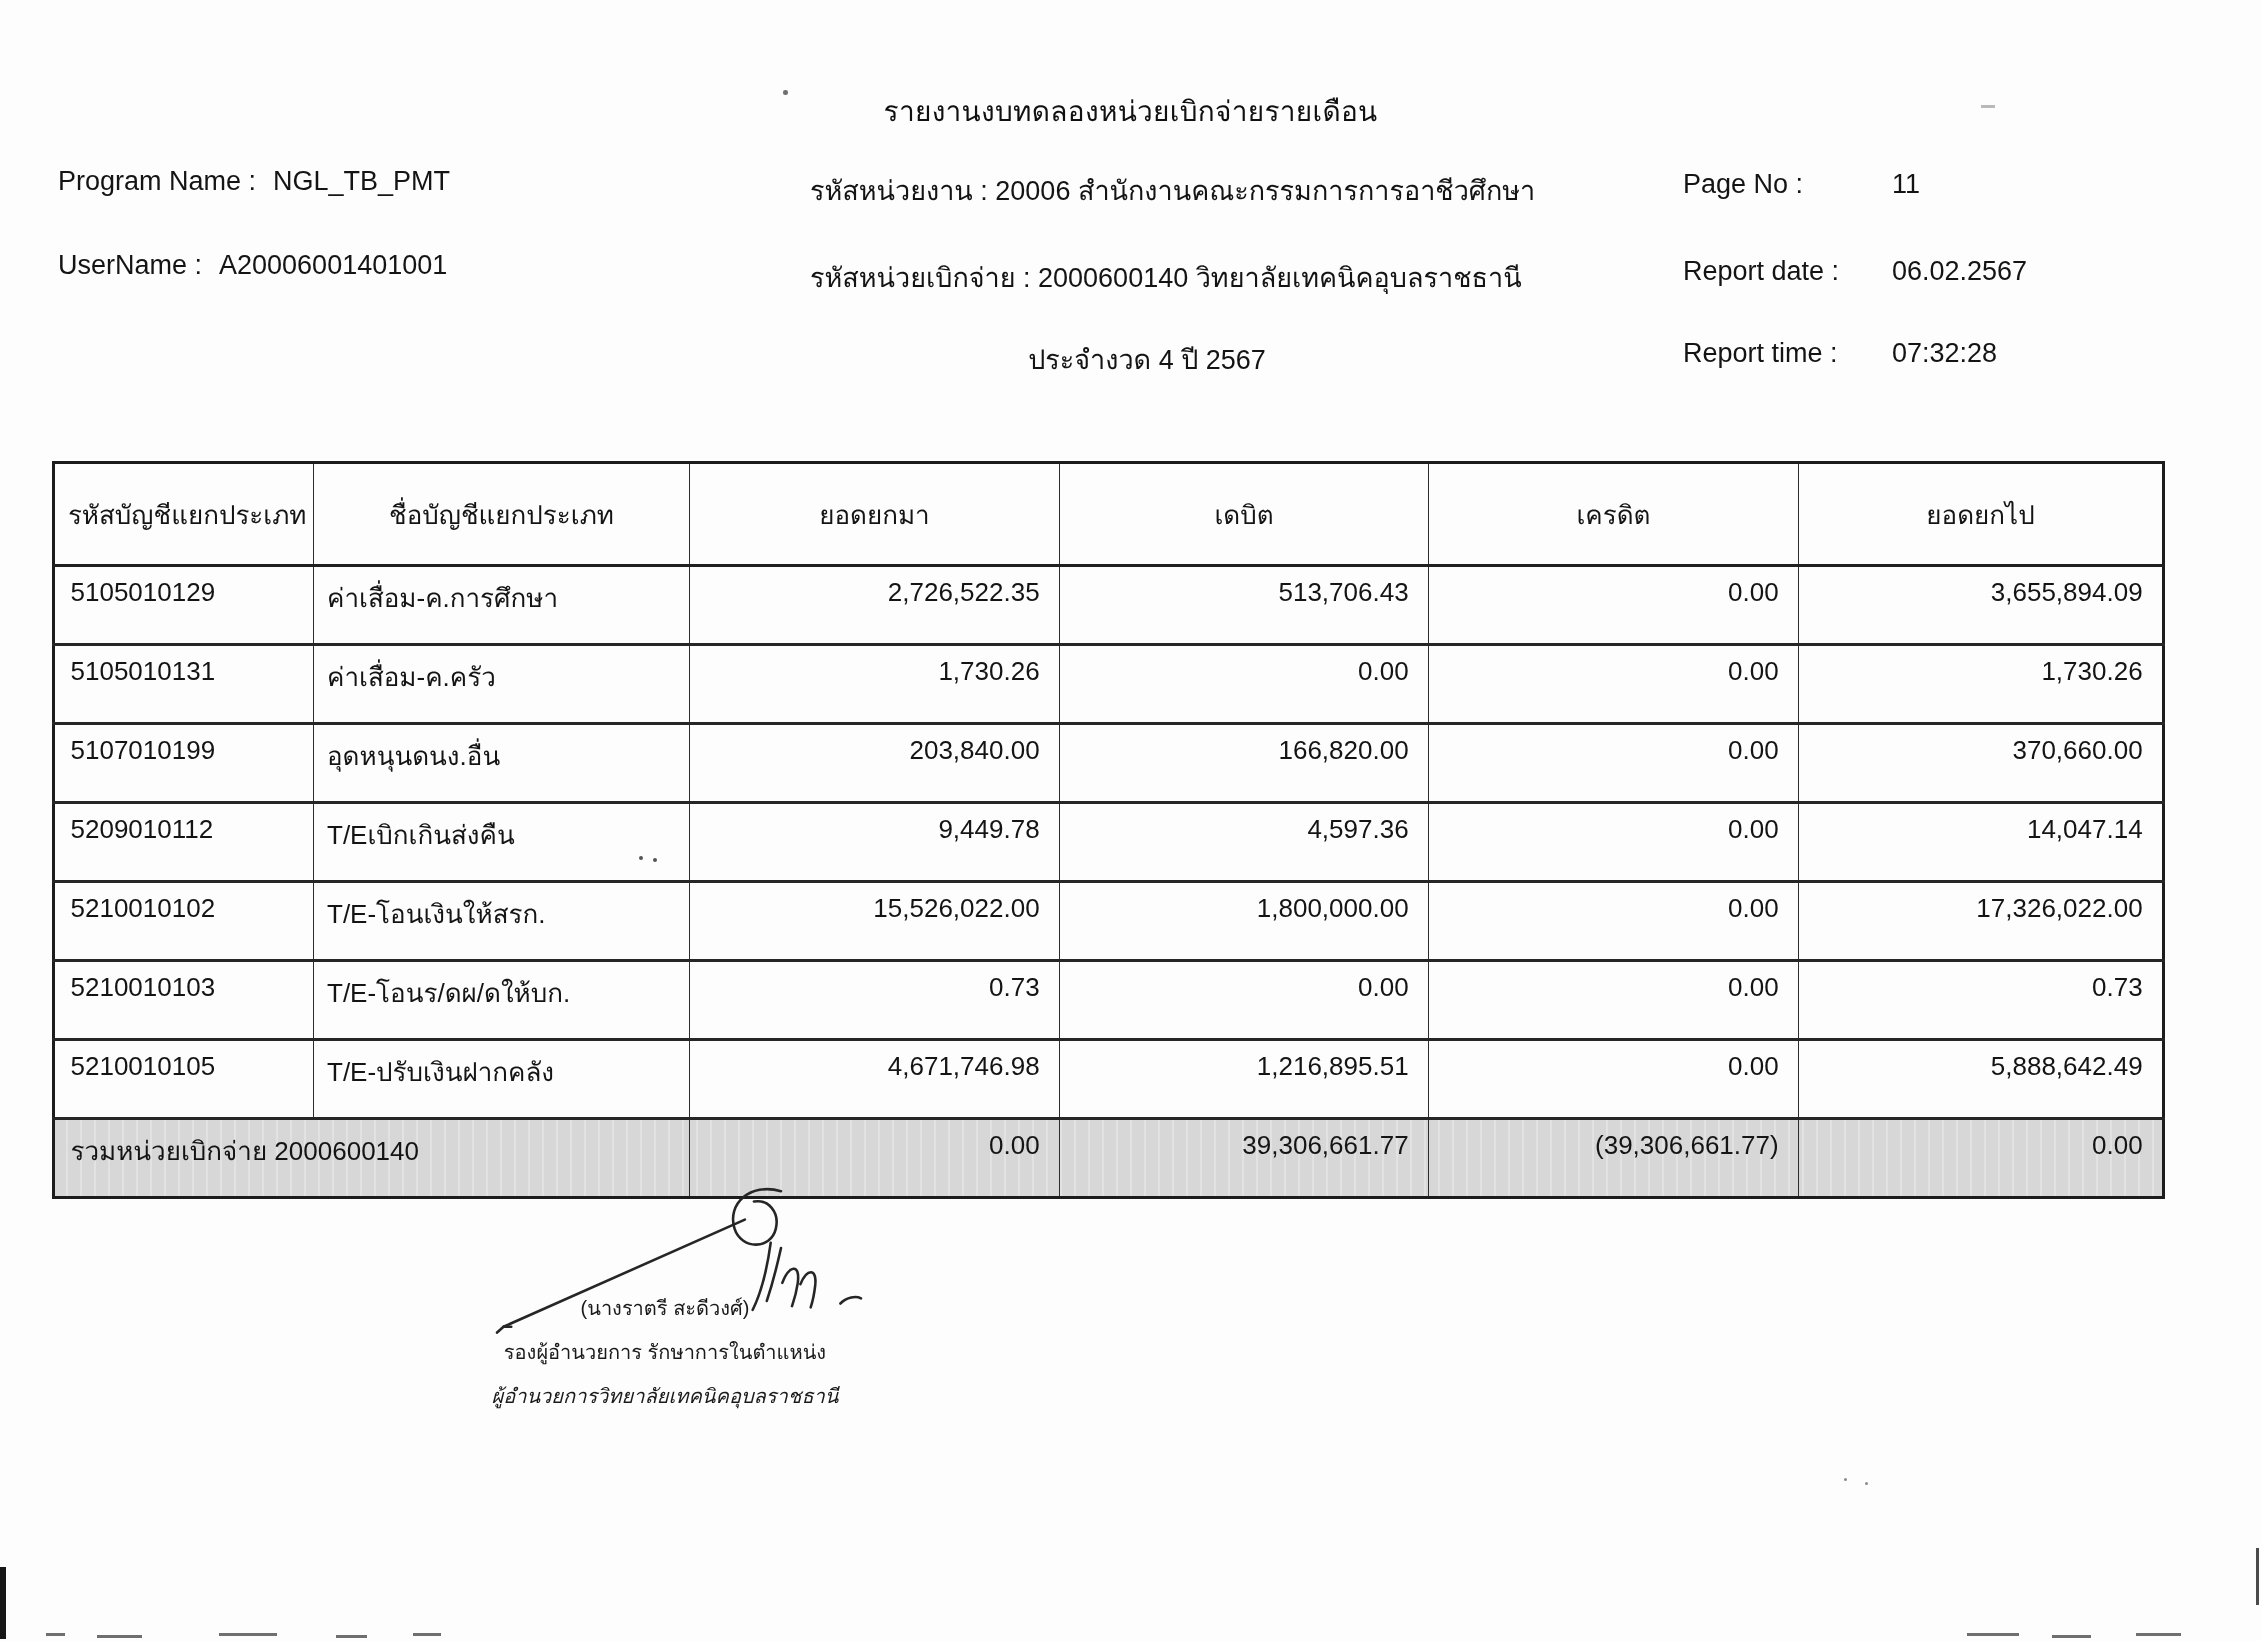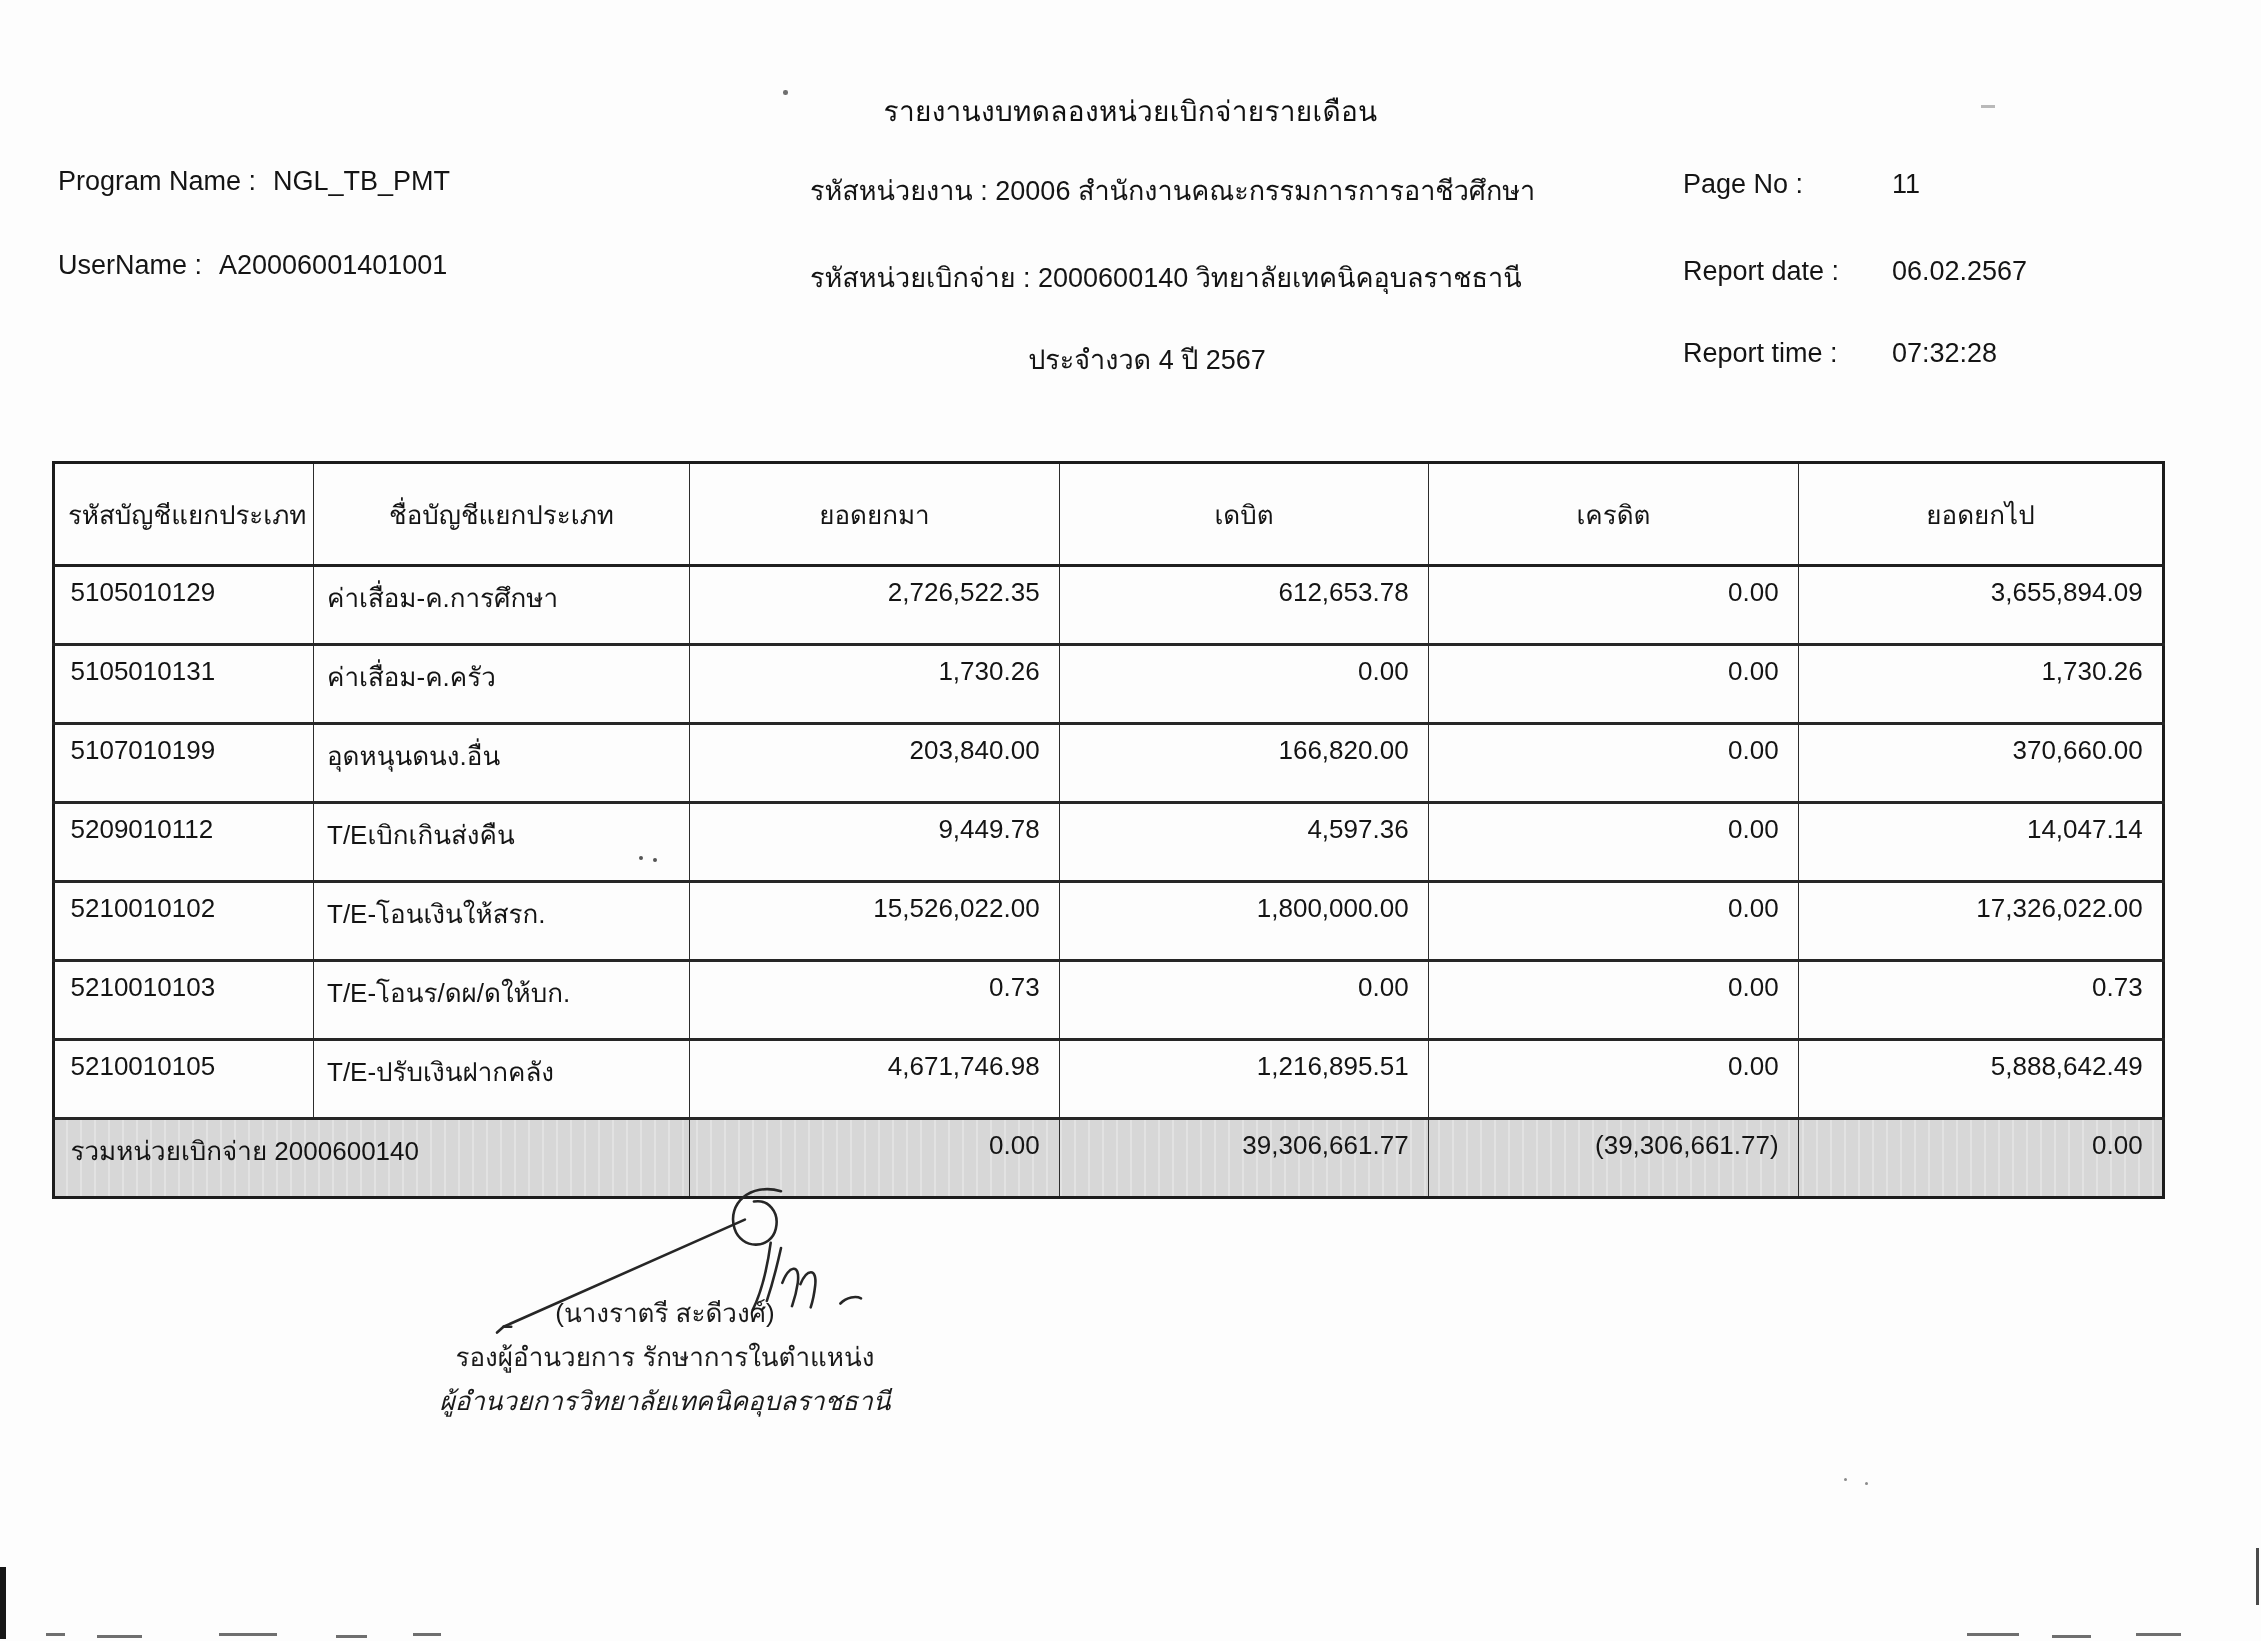--- a/index.html
+++ b/index.html
@@ -56,21 +56,21 @@
   .total-row {
     height:75px;
     background:repeating-linear-gradient(90deg,#d7d7d7 0 11.6px,#e2e2e2 11.6px 14px);
   }
   .total-row td { padding-top:11.6px; }
   .total-label { padding-left:15.5px; }
 
   
   .sig-svg  { position:absolute; left:479px; top:1186px; }
   .sig-line { position:absolute; left:407px; width:516px; text-align:center;
-              font-size:26px; color:#1a1a1a; white-space:nowrap; }
+              font-size:20px; color:#1a1a1a; white-space:nowrap; }
   .sig-name { top:1292px; }
   .sig-role1{ top:1336px; }
   .sig-role2{ top:1380px;font-style:italic; }
 
   
   .artifact { position:absolute; background:#6f6f6f; }
   .dot { border-radius:50%; }
 </style>
 </head>
 <body>
@@ -112,21 +112,21 @@
         <th>เดบิต</th>
         <th>เครดิต</th>
         <th>ยอดยกไป</th>
       </tr>
     </thead>
     <tbody>
       <tr>
         <td class="code">5105010129</td>
         <td class="name">ค่าเสื่อม-ค.การศึกษา</td>
         <td class="num">2,726,522.35</td>
-        <td class="num">612,653.78</td>
+        <td class="num">513,706.43</td>
         <td class="num">0.00</td>
         <td class="num">3,655,894.09</td>
       </tr>
       <tr>
         <td class="code">5105010131</td>
         <td class="name">ค่าเสื่อม-ค.ครัว</td>
         <td class="num">1,730.26</td>
         <td class="num">0.00</td>
         <td class="num">0.00</td>
         <td class="num">1,730.26</td>

